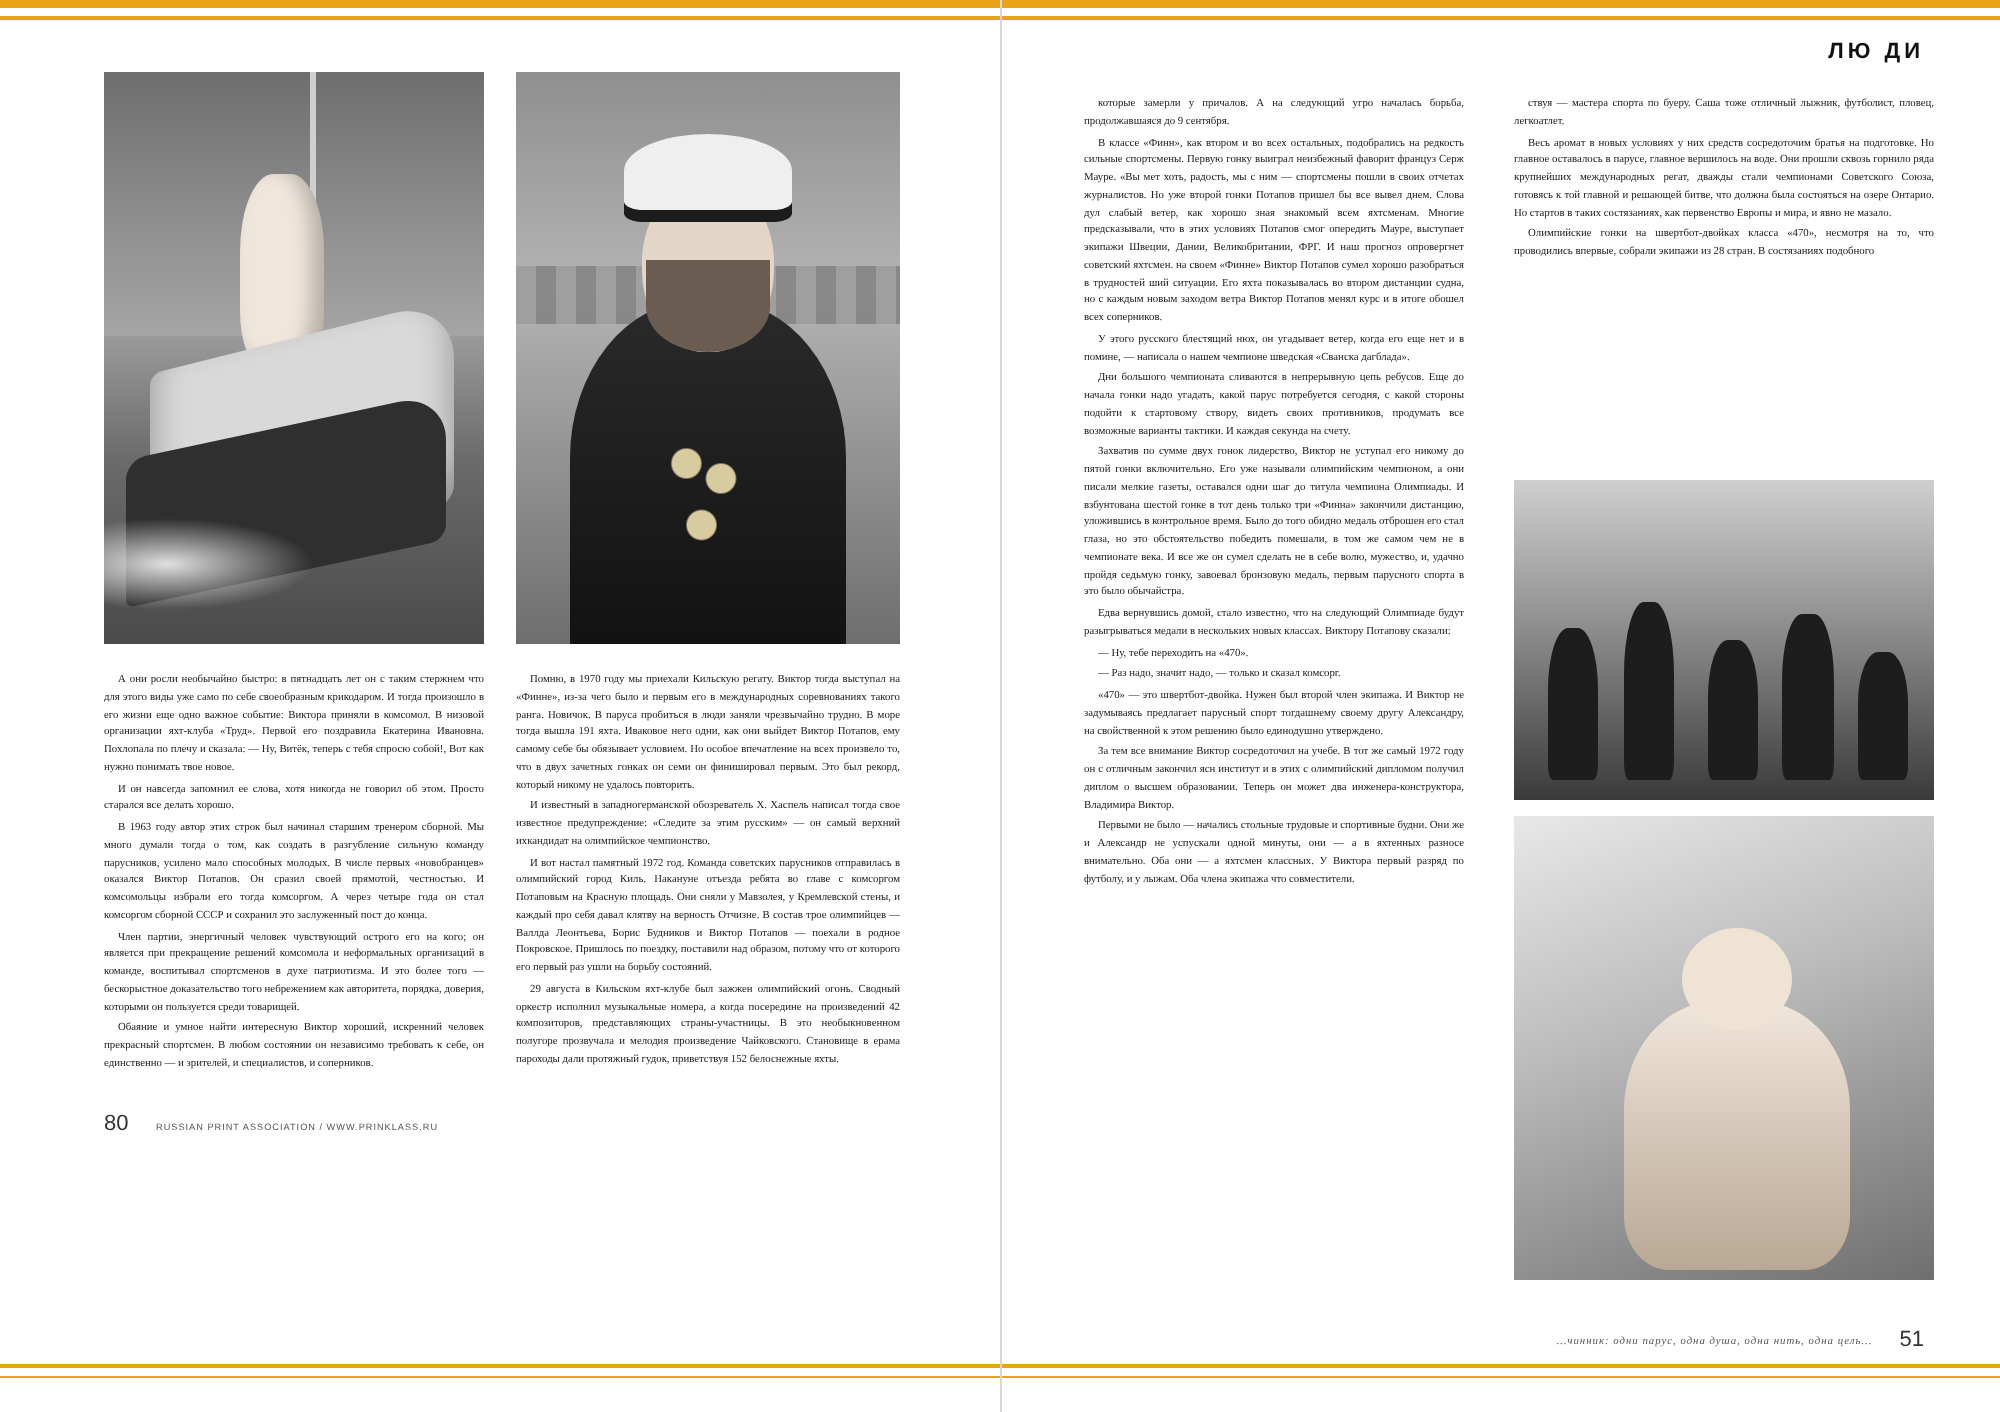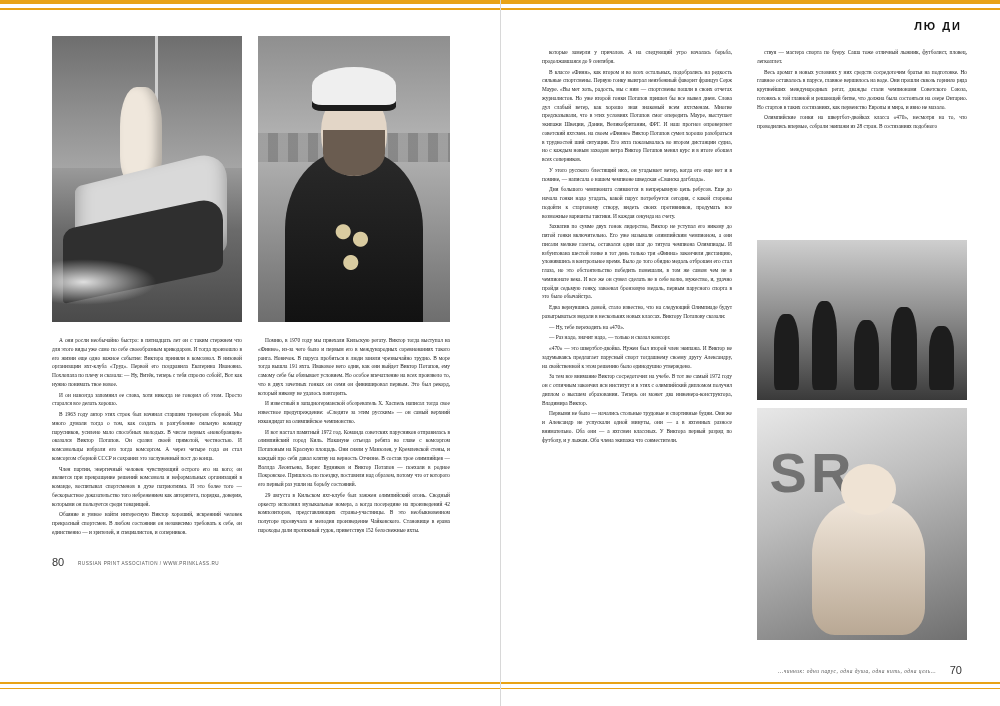--- a/index.html
+++ b/index.html
@@ -314,21 +314,20 @@
     <div class="bg"></div>
     <div class="fig f1"></div>
     <div class="fig f2"></div>
     <div class="fig f3"></div>
     <div class="fig f4"></div>
     <div class="fig f5"></div>
   </div>
 
   <div class="photo ph-man">
     <div class="bg"></div>
-    <div class="sail-letter">SR</div>
     <div class="torso"></div>
     <div class="head2"></div>
   </div>
 
-  <div class="folio folio-right">70</div>
+  <div class="folio folio-right">51</div>
   <div class="footer-line footer-right">…чинник: одни парус, одна душа, одна нить, одна цель…</div>
 
 </div>
 
 </body></html>

